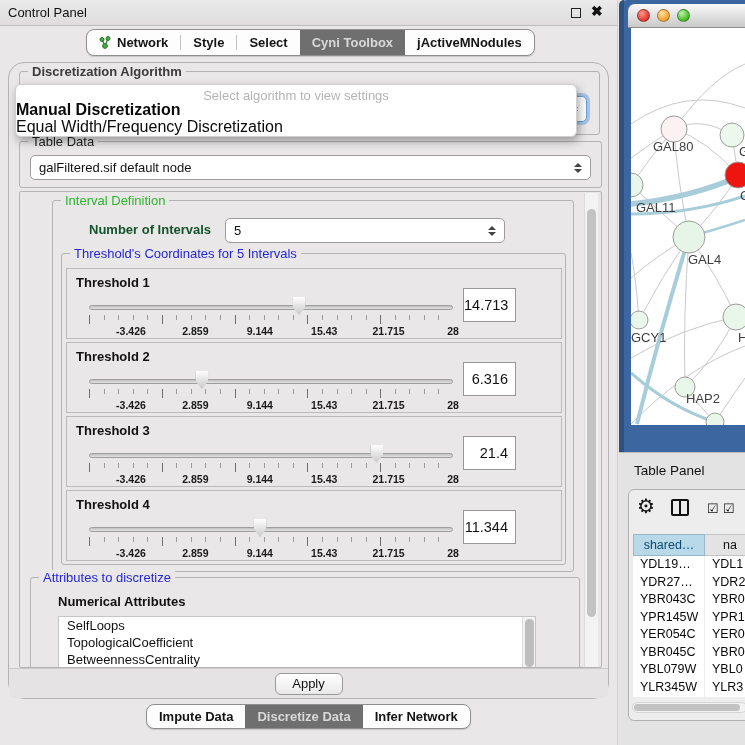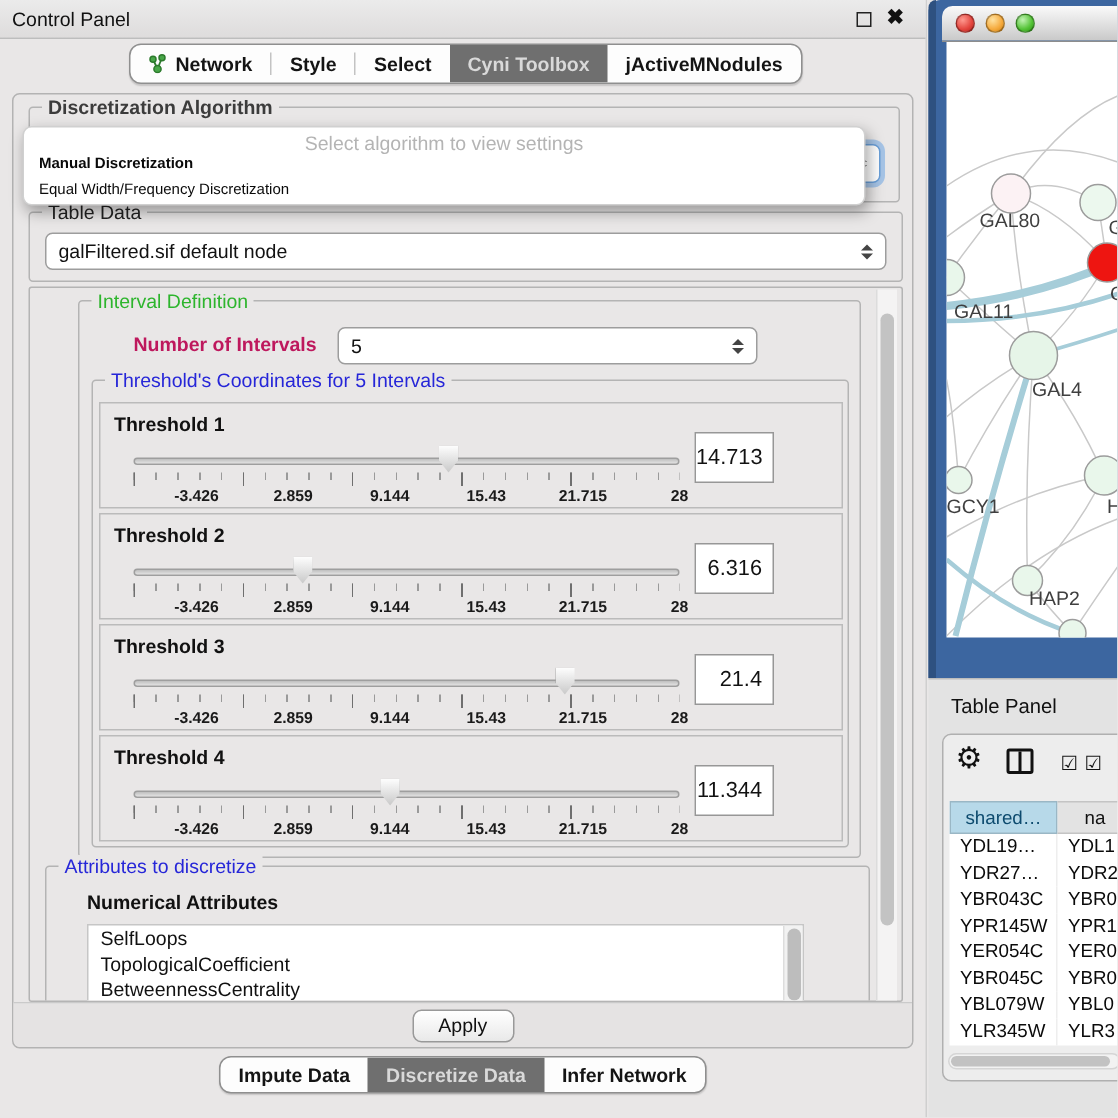--- a/index.html
+++ b/index.html
@@ -16,42 +16,42 @@
 
   
   .segbar { position:absolute; display:inline-flex; align-items:stretch; border:1px solid #8f8f8f; border-radius:8px; background:#fdfdfd; overflow:hidden; font-size:13px; font-weight:bold; box-shadow:0 1px 1px rgba(0,0,0,.15); }
   .seg { display:flex; align-items:center; gap:6px; padding:4px 12px; color:#141414; white-space:nowrap; }
   .seg.selected { background:#6f6f6f; color:#d9d9d9; }
   .segdiv { width:1px; background:#c3c3c3; margin:5px 0; }
   .topbar { left:86px; top:29px; height:27px; }
   .botbar { left:146px; top:704px; height:25px; }
 
   
-  .cp-outer { position:absolute; left:8px; top:62px; width:601px; height:637px; border:1px solid #b3b3b3; border-radius:5px; background:#e9e7e7; }
+  .cp-outer { position:absolute; left:8px; top:62px; width:601px; height:637px; border:1px solid #b3b3b3; border-radius:16px; background:#e9e7e7; }
 
   
   .tgroup { position:absolute; border:1px solid #b4b4b4; border-radius:3px; }
   .tgroup > .ttitle { position:absolute; top:-8px; left:8px; background:#e9e7e7; padding:0 4px; font-size:13px; line-height:15px; white-space:nowrap; }
   .t-gray { color:#3c3c3c; font-weight:bold; }
   .t-dark { color:#222; }
   .t-green { color:#2db52d; }
   .t-blue  { color:#2626d8; }
 
   
   .jcombo { position:absolute; display:flex; align-items:center; background:#fff; border:1px solid #9d9d9d; border-radius:5px; padding:0 8px; font-size:13px; color:#111; }
   .jcombo .spin { margin-left:auto; display:flex; flex-direction:column; gap:2px; }
   .spin i { display:block; width:0; height:0; border-left:4px solid transparent; border-right:4px solid transparent; }
   .spin .up { border-bottom:4px solid #444; }
   .spin .dn { border-top:4px solid #444; }
   .focusring { border:1px solid #6a9fd8; box-shadow:0 0 0 3px rgba(112,168,229,.55); }
 
   
   .popup { position:absolute; left:15px; top:84px; width:562px; height:53px; background:#fff; border:1px solid #d0d0d0; border-radius:6px; box-shadow:2px 4px 10px rgba(0,0,0,.35); z-index:50; overflow:hidden; }
   .popup .prompt { height:17px; padding-top:3px; text-align:center; color:#b4b4b4; font-size:13px; }
-  .popup .opt { height:17px; line-height:16px; padding-left:10px; font-size:10px; color:#0a0a0a; }
+  .popup .opt { height:17px; line-height:16px; font-size:16px; color:#0a0a0a; }
   .popup .opt.bold { font-weight:bold; }
 
   
   .main-group { position:absolute; left:10px; top:128px; width:583px; height:477px; border:1px solid #b4b4b4; border-radius:2px; overflow:hidden; }
   .vscroll { position:absolute; right:3px; top:1px; width:14px; height:475px; background:#f4f3f3; border-left:1px solid #dcdcdc; }
   .vscroll .thumb { position:absolute; left:2px; top:16px; width:9px; height:408px; background:#c3c3c3; border-radius:5px; }
 
   
   .thr-panel { position:absolute; left:4px; width:496px; height:71px; border:1px solid #bbb; background:#e9e7e7; }
   .thr-label { position:absolute; left:9px; top:6px; font-size:13px; font-weight:bold; color:#111; }
@@ -167,21 +167,21 @@
               <i class="dn"></i>
             </span>
         </div>
       </div>
 
       <div class="main-group">
 
         <div class="tgroup" style="left:32px; top:8px; width:522px; height:372px;">
           <span class="ttitle t-green">Interval Definition</span>
 
-          <span style="position:absolute; left:36px; top:21px; font-size:13px; font-weight:bold; color:#be185d;">Number of Intervals</span>
+          <span style="position:absolute; left:36px; top:21px; font-size:13px; font-weight:bold; color:#14532d;">Number of Intervals</span>
           <div class="jcombo" style="left:172px; top:17px; width:280px; height:25px;">
             <span>5</span>
             <span class="spin">
                 <i class="up"></i>
                 <i class="dn"></i>
               </span>
           </div>
 
           <div class="tgroup" style="left:8px; top:52px; width:505px; height:312px;">
             <span class="ttitle t-blue">Threshold's Coordinates for 5 Intervals</span>

